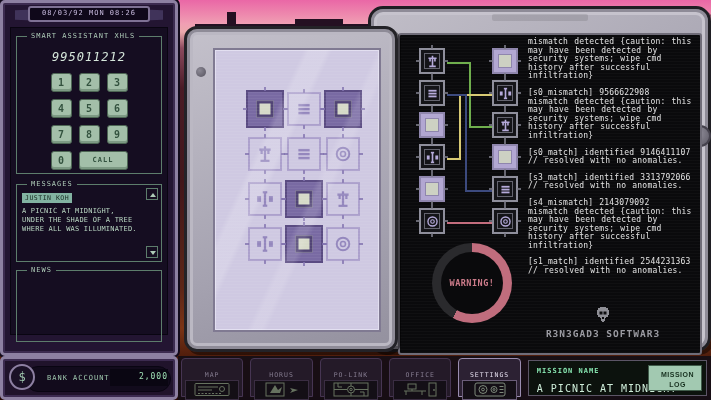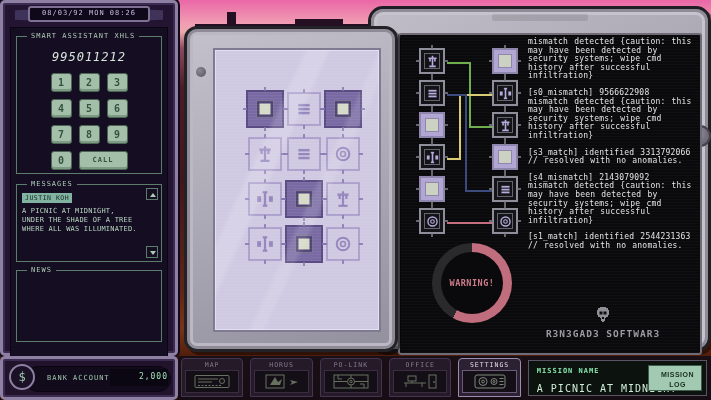--- a/index.html
+++ b/index.html
@@ -32,21 +32,21 @@
     position:absolute; top:3px; left:50%; transform:translateX(-50%);
     width:122px; height:16px; background:#0f081a;
     border:2px solid #7e7194; border-radius:3px;
     color:#c6b9dd; font-size:7px; letter-spacing:1px;
     text-align:center; line-height:11px; z-index:2;
   }
   .plate-wing { position:absolute; top:6px; width:30px; height:12px; background:#40335a;
     clip-path:polygon(0 10%,100% 0,100% 100%,0 90%); }
   .wing-l { left:12px; }  .wing-r { right:12px; transform:scaleX(-1); }
   .left-screen {
-    position:absolute; left:7px; top:24px; width:158px; height:372px;
+    position:absolute; left:7px; top:24px; width:158px; height:308px;
     background:#150d21; border:1px solid #090511; padding:0;
   }
   .panel-box {
     position:absolute; left:5px; width:146px;
     border:1px solid #5d7d6c;
   }
   .panel-title {
     position:absolute; top:-5px; left:10px; background:#150d21;
     padding:0 4px; font-size:7px; color:#aecbb8; letter-spacing:1px;
   }
@@ -183,21 +183,21 @@
   .branding .skull { color:#8f8f96; width:16px; height:15px; }
   .brand-text { font-size:9.5px; font-weight:bold; color:#9b9ba2; letter-spacing:1px; margin-top:2px; }
 
   
   .taskbar { left:178px; top:356px; width:533px; height:44px;
     background:rgba(21,14,22,.93); display:flex; gap:7px;
     padding:2px 4px 3px 3px; z-index:5; }
   .tab { width:64px; background:#241a28; border:1px solid #463552;
     border-radius:4px 4px 0 0; display:flex; flex-direction:column; cursor:pointer; }
   .tab-label { font-size:6.5px; color:#867d91; letter-spacing:1px;
-    text-align:center; padding:2px 0 1px; }
+    text-align:center; padding:12px 0 1px; }
   .tab-iconbox { flex:1; margin:0 3px 3px; background:#140f16;
     border:1px solid #3a2d42; display:flex; align-items:center; justify-content:center; }
   .tab.active { border-color:#9a8db0; background:#2c2133; }
   .tab.active .tab-label { color:#e2dcec; }
   .tab.active .tab-iconbox { border-color:#6a5c78; }
   .mission-panel { margin-left:auto; width:184px; position:relative;
     background:#0c120d; border:1px solid #5c5566; margin-top:2px; margin-bottom:1px; }
   .mission-name-label { position:absolute; left:8px; top:6px; font-size:7px;
     font-weight:bold; color:#86e3ae; letter-spacing:1px; }
   .mission-name { position:absolute; left:8px; top:22px; font-size:10px;
@@ -368,20 +368,21 @@
             <svg class="glyph" viewBox="0 0 16 16">
               <use href="#g-target"></use>
             </svg>
           </div>
         </div>
       </div>
 
     <div class="terminal-log">
         <p class="log-entry">mismatch detected {caution: this may have been detected by security systems; wipe cmd history after successful infiltration}</p>
         <p class="log-entry">[s0_mismatch] 9566622908 mismatch detected {caution: this may have been detected by security systems; wipe cmd history after successful infiltration}</p>
+        <p class="log-entry">[s0_match] identified 9146411107 // resolved with no anomalies.</p>
         <p class="log-entry">[s3_match] identified 3313792066 // resolved with no anomalies.</p>
         <p class="log-entry">[s4_mismatch] 2143079092 mismatch detected {caution: this may have been detected by security systems; wipe cmd history after successful infiltration}</p>
         <p class="log-entry">[s1_match] identified 2544231363 // resolved with no anomalies.</p>
       </div>
 
     <div class="gauge" style="background: conic-gradient(rgb(192, 109, 125) 0deg, rgb(192, 109, 125) 208.8deg, rgb(42, 42, 45) 208.8deg, rgb(42, 42, 45) 360deg);">
       <div class="gauge-label">WARNING!</div>
     </div>
 
     <div class="branding">

